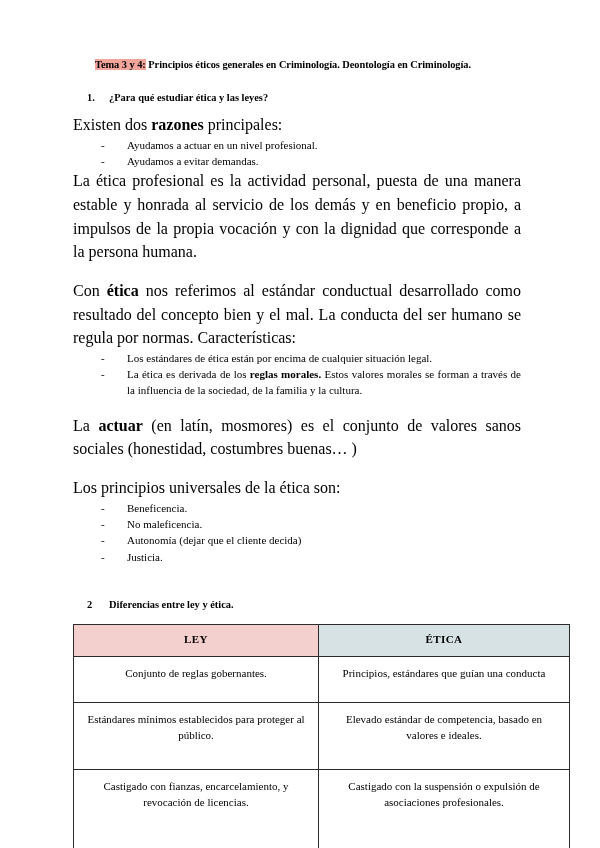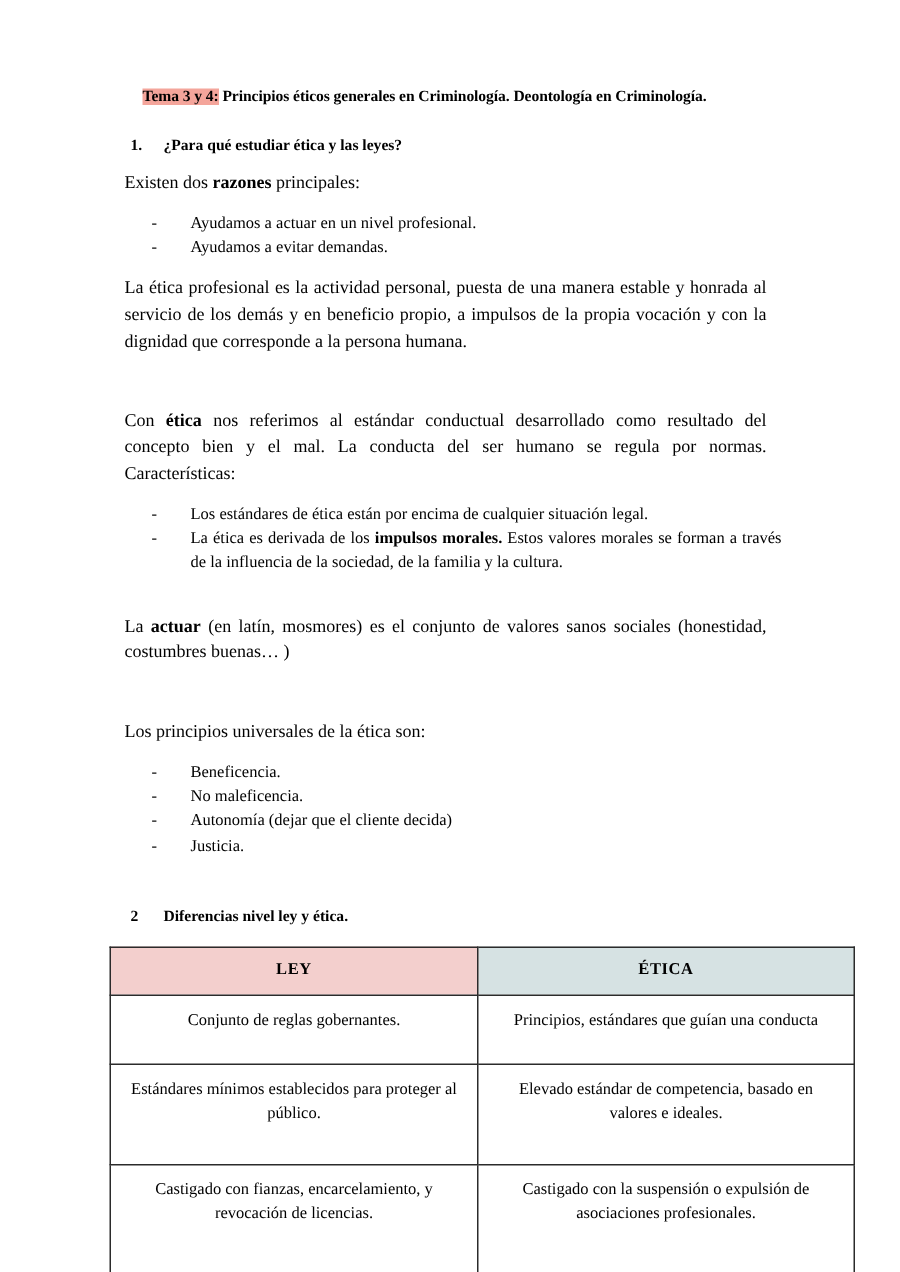--- a/index.html
+++ b/index.html
@@ -38,23 +38,23 @@
     font-size: 10.4px;
     font-weight: bold;
     margin: 0 0 10px 0;
     display: flex;
     gap: 10px;
     padding-left: 14px;
   }
   .section-heading .num { min-width: 12px; }
   
   p.body-text {
-    font-size: 12px;
+    font-size: 16px;
     line-height: 1.48;
-    margin: 10px;
+    margin: 0;
     text-align: justify;
     text-justify: inter-word;
   }
   p.body-text.nojust { text-align: left; }
   .spacer-md { height: 15px; }
   .spacer-lg { height: 34px; }
   b { font-weight: bold; }
   
   ul.dash-list {
     list-style: none;
@@ -127,42 +127,42 @@
   </ul>
 
   <p class="body-text">La ética profesional es la actividad personal, puesta de una manera estable y honrada al servicio de los demás y en beneficio propio, a impulsos de la propia vocación y con la dignidad que corresponde a la persona humana.</p>
 
   <div class="spacer-md"></div>
 
   <p class="body-text"><span>Con </span><b>ética</b><span> nos referimos al estándar conductual desarrollado como resultado del concepto bien y el mal. La conducta del ser humano se regula por normas. Características:</span></p>
 
   <ul class="dash-list">
     <li>Los estándares de ética están por encima de cualquier situación legal.</li>
-    <li><span>La ética es derivada de los </span><b>impulsos morales.</b><span> Estos valores morales se forman a través de la influencia de la sociedad, de la familia y la cultura.</span></li>
+    <li><span>La ética es derivada de los </span><b>reglas morales.</b><span> Estos valores morales se forman a través de la influencia de la sociedad, de la familia y la cultura.</span></li>
   </ul>
 
   <div class="spacer-md"></div>
 
   <p class="body-text"><span>La </span><b>actuar</b><span> (en latín, mosmores) es el conjunto de valores sanos sociales (honestidad, costumbres buenas… )</span></p>
 
   <div class="spacer-md"></div>
 
   <p class="body-text nojust">Los principios universales de la ética son:</p>
   <ul class="dash-list">
     <li>Beneficencia.</li>
     <li>No maleficencia.</li>
     <li>Autonomía (dejar que el cliente decida)</li>
     <li>Justicia.</li>
   </ul>
 
   <div class="spacer-lg"></div>
 
   <div class="section-heading">
     <span class="num">2</span>
-    <span>Diferencias nivel ley y ética.</span>
+    <span>Diferencias entre ley y ética.</span>
   </div>
 
   <table class="cmp-table">
     <thead>
       <tr>
         <th class="th-ley">LEY</th>
         <th class="th-etica">ÉTICA</th>
       </tr>
     </thead>
     <tbody>

